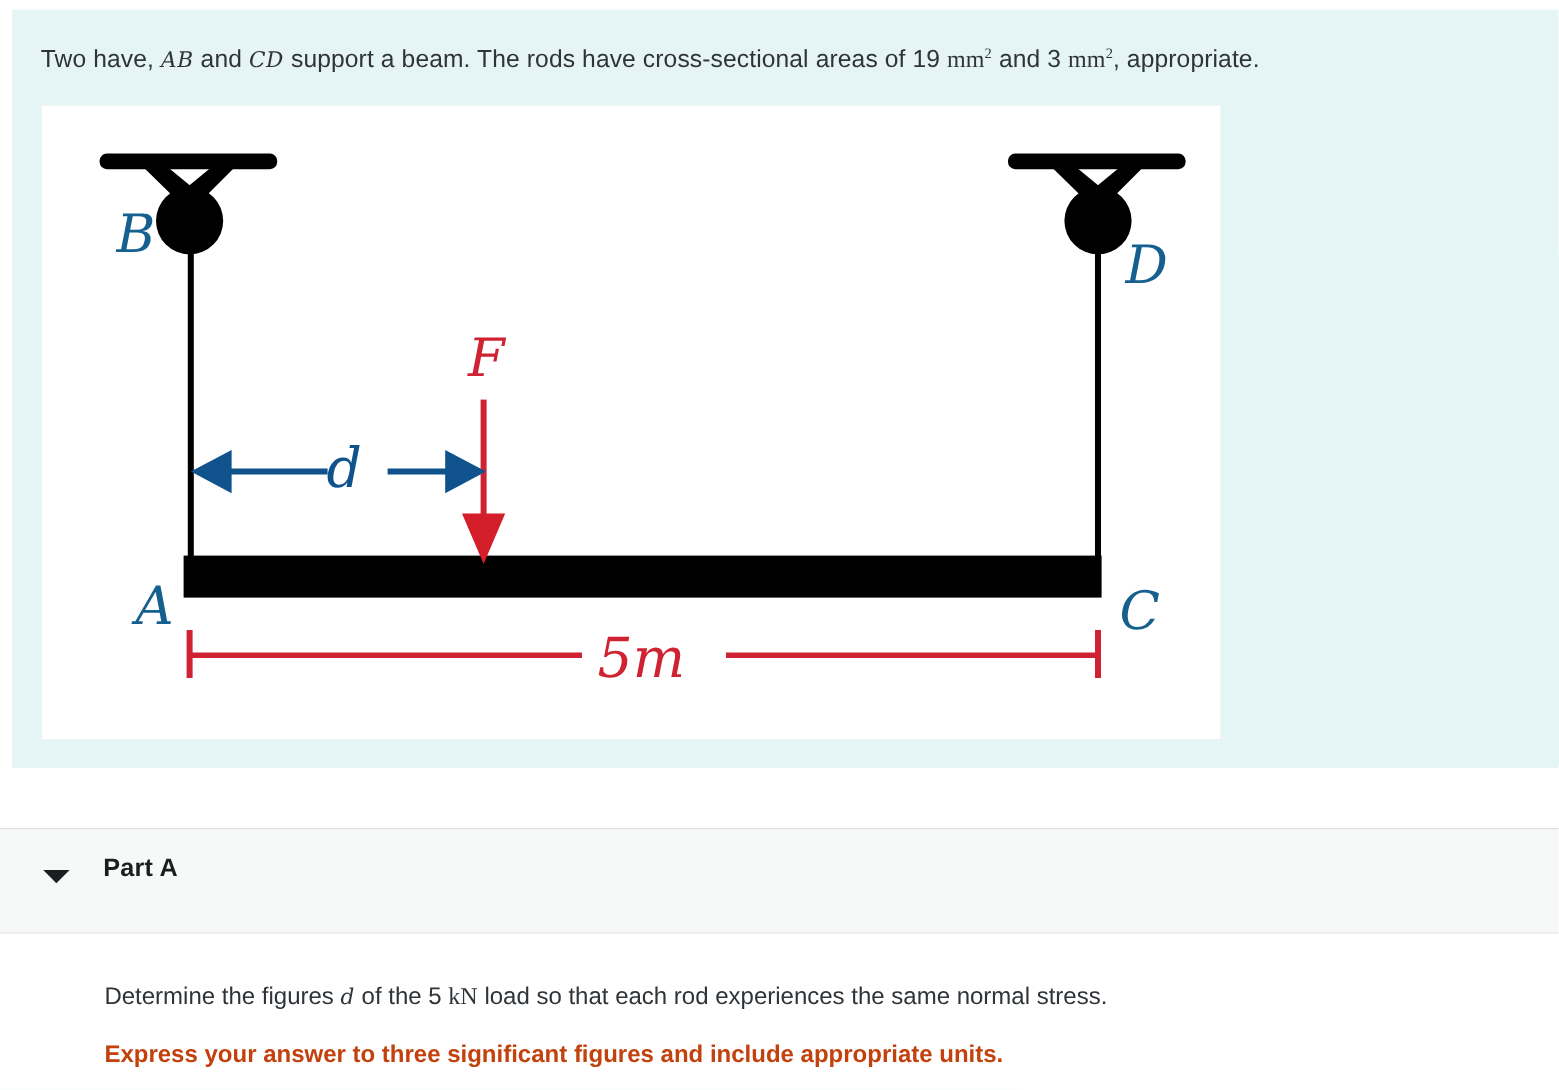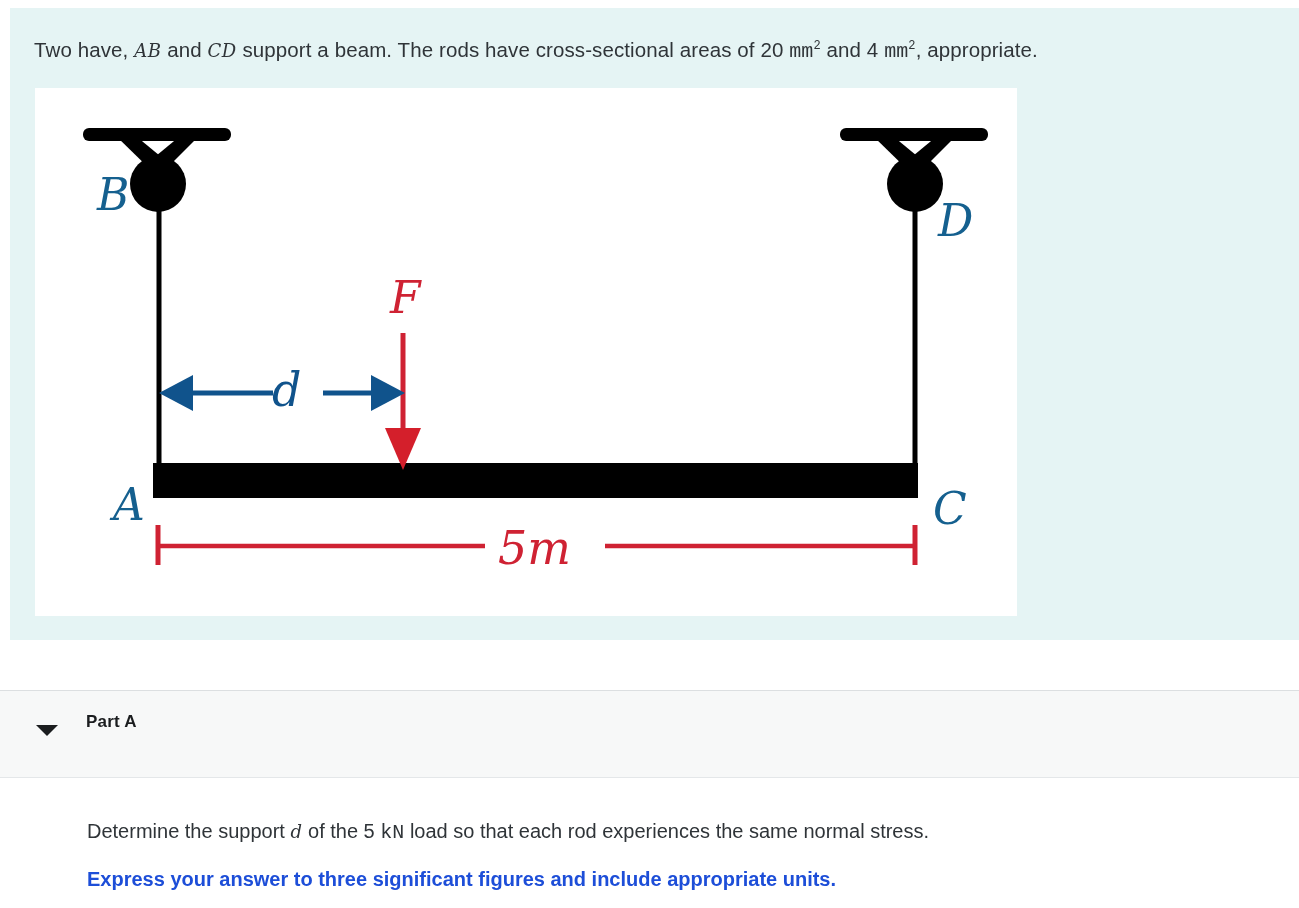--- a/index.html
+++ b/index.html
@@ -36,21 +36,21 @@
     letter-spacing: 0.1px;
     white-space: nowrap;
   }
   .mathvar {
     font-family: "DejaVu Serif", "Liberation Serif", serif;
     font-style: italic;
     font-size: 18px;
     letter-spacing: 0.5px;
   }
   .mathup {
-    font-family: Liberation Mono, monospace;
+    font-family: Liberation Serif, serif;
     font-style: normal;
     font-size: 20px;
   }
   .mathup sup {
     font-size: 12px;
     vertical-align: super;
   }
 
   
   .figure-canvas {
@@ -81,56 +81,56 @@
     top: 34px;
     width: 0; height: 0;
     border-left: 11px solid transparent;
     border-right: 11px solid transparent;
     border-top: 11px solid #1b1d1f;
   }
   .part-title {
     position: absolute;
     left: 86px;
     top: 21px;
-    font-size: 17px;
+    font-size: 21px;
     font-weight: bold;
     color: #1b1d1f;
     letter-spacing: 0.2px;
   }
 
   
   .q-line-1 {
     position: absolute;
     left: 87px;
     top: 820px;
     font-size: 20px;
     color: #2f3438;
     white-space: nowrap;
   }
   .q-line-2 {
     position: absolute;
     left: 87px;
     top: 868px;
     font-size: 20px;
     font-weight: bold;
-    color: #1d4ed8;
+    color: #c2410c;
     white-space: nowrap;
   }
 
   
   .hand { font-family: "DejaVu Serif", "Liberation Serif", serif; font-style: italic; }
 </style>
 </head>
 <body>
 
 <div id="page">
 
   <div class="problem-panel">
 
-    <div class="problem-text"><span>Two have, </span><span class="mathvar">AB</span><span> and </span><span class="mathvar">CD</span><span> support a beam. The rods have cross-sectional areas of 20 </span><span class="mathup"><span>mm</span><sup>2</sup></span><span> and 4 </span><span class="mathup"><span>mm</span><sup>2</sup></span><span>, appropriate.</span></div>
+    <div class="problem-text"><span>Two have, </span><span class="mathvar">AB</span><span> and </span><span class="mathvar">CD</span><span> support a beam. The rods have cross-sectional areas of 19 </span><span class="mathup"><span>mm</span><sup>2</sup></span><span> and 3 </span><span class="mathup"><span>mm</span><sup>2</sup></span><span>, appropriate.</span></div>
 
     <div class="figure-canvas">
       <svg class="fig-svg" viewBox="0 0 982 528">
 
         <g>
 
           <rect x="48" y="40" width="148" height="13" rx="6" fill="#000000"></rect>
 
           <path d="M 80 47 L 122 88 L 136 77 L 96 44 Z" fill="#000000"></path>
           <path d="M 165 47 L 124 88 L 110 77 L 150 44 Z" fill="#000000"></path>
@@ -179,17 +179,17 @@
 
       </svg>
     </div>
   </div>
 
   <div class="part-band">
     <div class="part-caret"></div>
     <div class="part-title">Part A</div>
   </div>
 
-  <div class="q-line-1"><span>Determine the support </span><span class="mathvar">d</span><span> of the 5 </span><span class="mathup">kN</span><span> load so that each rod experiences the same normal stress.</span></div>
+  <div class="q-line-1"><span>Determine the figures </span><span class="mathvar">d</span><span> of the 5 </span><span class="mathup">kN</span><span> load so that each rod experiences the same normal stress.</span></div>
 
   <div class="q-line-2">Express your answer to three significant figures and include appropriate units.</div>
 
 </div>
 
 </body></html>

